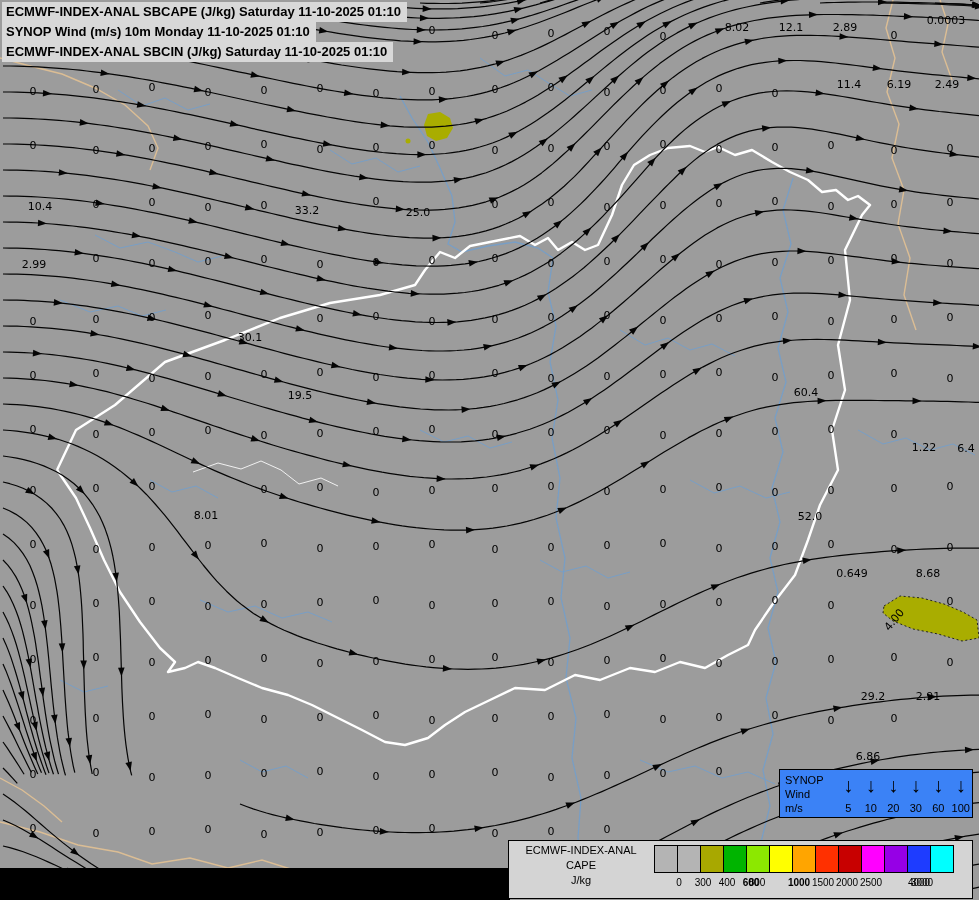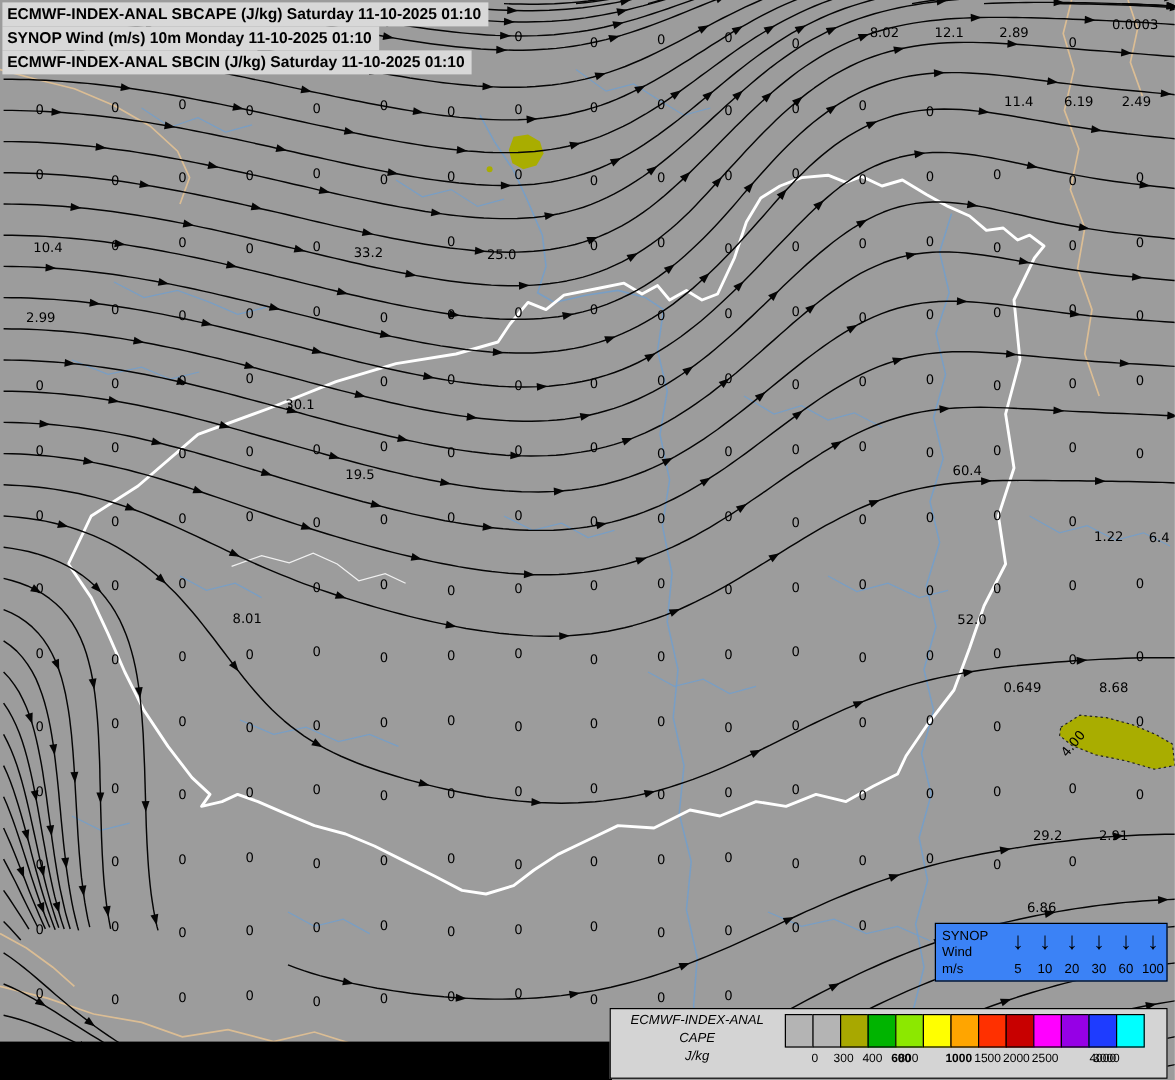--- a/index.html
+++ b/index.html
@@ -17,21 +17,21 @@
                border:1px solid #000;z-index:28;display:flex;box-sizing:border-box;}
   .wl-left{width:52px;padding:3px 0 0 5px;font-size:11px;color:#000;line-height:14px;}
   .wl-cols{flex:1;display:flex;}
   .wl-col{flex:1;display:flex;flex-direction:column;align-items:center;justify-content:flex-start;}
   .wl-arrow{font-size:20px;line-height:30px;color:#000;}
   .wl-num{font-size:11px;color:#000;margin-top:2px;}
   
   #cape-legend{position:absolute;left:508px;top:840px;width:465px;height:59px;background:#d4d4d4;
                border:1px solid #000;z-index:28;box-sizing:border-box;}
   .cl-left{position:absolute;left:0;top:2px;width:144px;text-align:center;font-size:11px;
-           color:#000;line-height:15px;font-style:italic;}
+           color:#000;line-height:15px;}
   #cl-cells{position:absolute;left:146px;top:4px;display:flex;}
   .cl-cell{width:24px;height:28px;border:1px solid #000;margin-left:-1px;box-sizing:border-box;}
   #cl-ticks span{position:absolute;top:36px;transform:translateX(-50%);font-size:10px;color:#000;}
 </style>
 </head>
 <body>
 
 <div id="app">
 
   <svg id="map-svg" width="979" height="900" viewBox="0 0 979 900">

